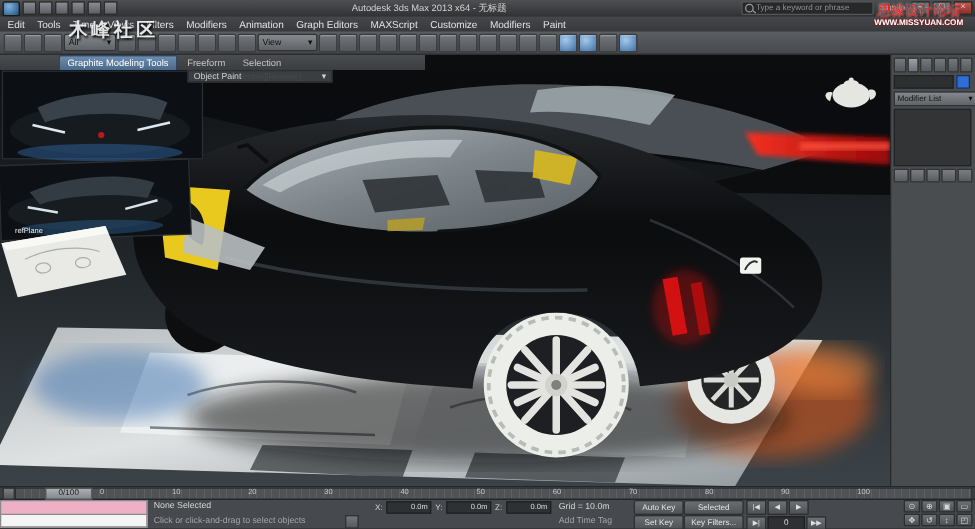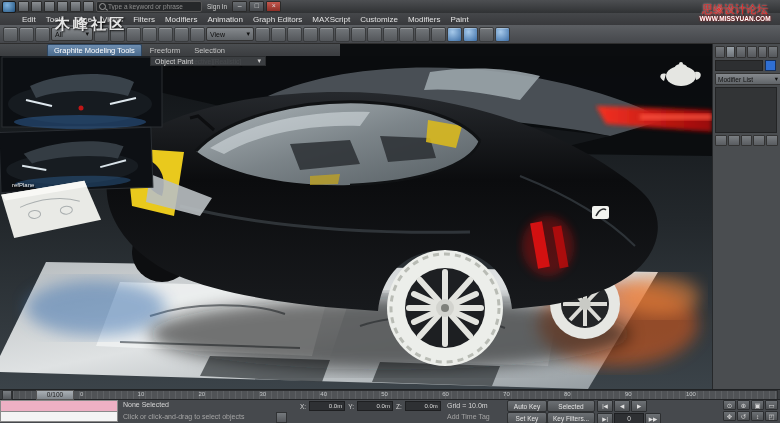--- a/index.html
+++ b/index.html
@@ -20,21 +20,21 @@
     font-size:6.5px;color:#cfcfcf;font-family:"Liberation Sans",sans-serif;padding:0;}
   .searchbox input::placeholder{color:#909090;}
   .mag{width:5px;height:5px;border:1px solid #9a9a9a;border-radius:50%;position:relative;flex:0 0 auto;}
   .mag::after{content:"";position:absolute;width:3px;height:1px;background:#9a9a9a;right:-3px;bottom:-1px;transform:rotate(40deg);}
   .signin{font-size:6.5px;color:#cfcfcf;padding:0 3px;white-space:nowrap;}
   .winbtn{width:13px;height:9px;font-size:7px;line-height:8px;text-align:center;color:#ddd;
     background:linear-gradient(#6a6e72,#45484c);border:1px solid #2a2a2a;border-radius:1px;flex:0 0 auto;}
   .winbtn.close{background:linear-gradient(#c4584e,#8d2f27);}
   
   .menubar{left:0;top:13px;width:780px;height:12px;background:linear-gradient(#45474a,#38393c);
-    display:flex;align-items:center;padding:0 17px;box-sizing:border-box;z-index:29;}
+    display:flex;align-items:center;padding:0 1px;box-sizing:border-box;z-index:29;}
   .menuitem{font-size:8px;color:#e2e2e2;padding:0 5px;white-space:nowrap;}
   
   .toolbar{left:0;top:25px;width:780px;height:19px;background:linear-gradient(#5c5f63,#45474b);
     display:flex;align-items:center;padding:0 3px;box-sizing:border-box;gap:1px;z-index:28;border-bottom:1px solid #2e2e2e;}
   .ticon{width:13px;height:13px;border-radius:2px;background:linear-gradient(#73777b,#53565a);
     border:1px solid #393b3d;box-shadow:inset 0 1px 0 rgba(255,255,255,.25);flex:0 0 auto;}
   .ticon.blue{background:radial-gradient(circle at 35% 30%,#a6c9ea,#3c6ea6);}
   .tdrop{height:12px;background:linear-gradient(#85898d,#606468);border:1px solid #333;
     border-radius:2px;font-size:7px;color:#111;display:flex;align-items:center;
     justify-content:space-between;padding:0 3px;flex:0 0 auto;}
@@ -115,20 +115,21 @@
 <body>
 
 <div class="abs titlebar">
   <div class="maxlogo"></div>
   <div class="qicon"></div>
   <div class="qicon"></div>
   <div class="qicon"></div>
   <div class="qicon"></div>
   <div class="qicon"></div>
   <div class="qicon"></div>
+  <div class="wtitle">Autodesk 3ds Max 2013 x64 - 无标题</div>
   <div class="searchbox">
     <span class="mag"></span>
     <input placeholder="Type a keyword or phrase" style="">
   </div>
   <span class="signin">Sign In</span>
   <div class="winbtn">–</div>
   <div class="winbtn">□</div>
   <div class="winbtn close">×</div>
 </div>
 

